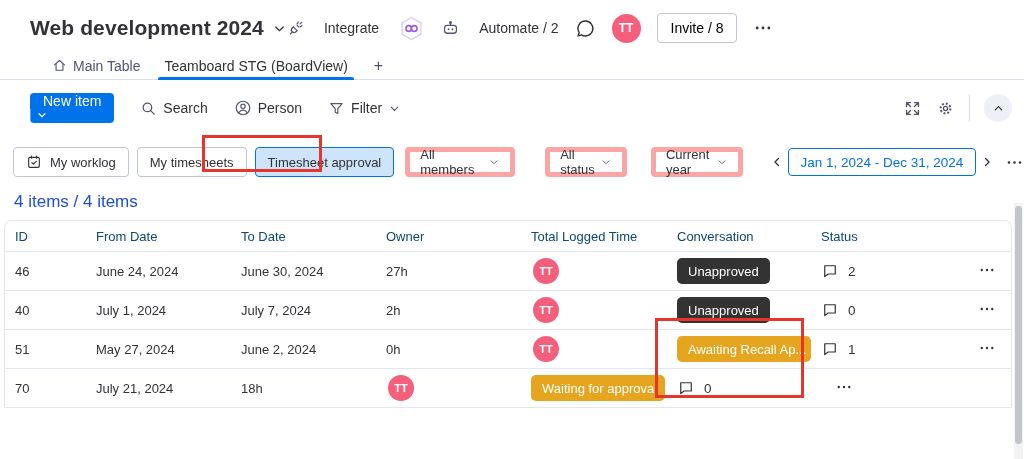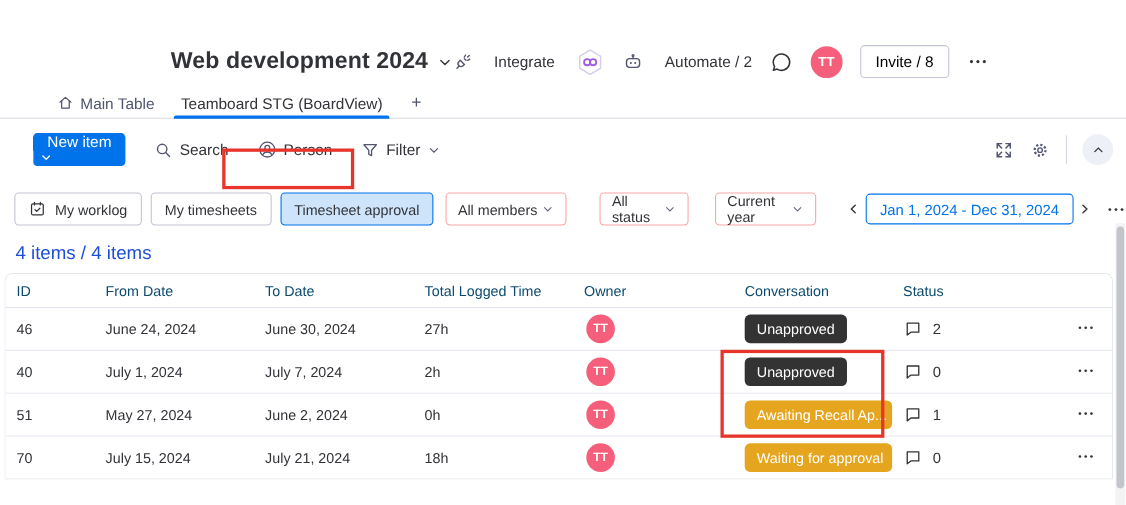--- a/index.html
+++ b/index.html
@@ -1,20 +1,20 @@
 <!DOCTYPE html>
 <html style="--accent: #0073ea; --avatar: #f65f7c; --status-dark: #333333; --status-yellow: #e6a51e; --annotation: #e8352c;"><head>
 <meta charset="utf-8">
 <style>
   * { margin:0; padding:0; box-sizing:border-box; }
   html,body { width:1024px; height:459px; background:#fff; overflow:hidden;
     font-family:"Liberation Sans", sans-serif; color:#323338; }
 
   
-  .app-header { height:46px; padding:10px 0 0 30px; display:flex; align-items:center; justify-content:center;margin-top:28px; }
+  .app-header { height:46px; padding:10px 0 0 30px; display:flex; align-items:center; justify-content:flex-start; }
   .board-title-wrap { display:flex; align-items:center; gap:8px; }
   .board-title { font-size:21px; font-weight:700; letter-spacing:.1px; }
   .hdr-right { display:flex; align-items:center; gap:16px; }
   .hdr-item { display:flex; align-items:center; gap:19px; font-size:14px; color:#323338; cursor:pointer; }
   .icon { display:inline-flex; align-items:center; justify-content:center; color:#53566f; }
   .icon svg { display:block; }
   .hex-badge { width:27px; height:27px; display:inline-flex; align-items:center; justify-content:center; }
   .avatar { width:29px; height:29px; border-radius:50%; background:var(--avatar,#f65f7c); color:#fff;
     font-size:12px; font-weight:700; display:flex; align-items:center; justify-content:center; }
   .invite-btn { border:1px solid #c3c6d4; border-radius:4px; padding:6px 13px; font-size:14px; background:#fff; cursor:pointer; }
@@ -36,21 +36,21 @@
   .toolbar-right { margin-left:auto; display:flex; align-items:center; gap:14px; }
   .v-divider { width:1px; height:26px; background:#d5d8e2; }
   .collapse-circle { width:28px; height:28px; border-radius:50%; background:#edf0f6; display:flex; align-items:center; justify-content:center; cursor:pointer; }
 
   
   .filter-row { margin-top:23px; padding-left:13px; height:30px; display:flex; align-items:center; }
   .chip { height:30px; display:flex; align-items:center; gap:8px; padding:0 12px; background:#fff;
     border:1px solid #c3c6d4; border-radius:4px; font-size:13px; color:#323338; cursor:pointer; margin-right:8px; white-space:nowrap; }
   .chip.active { background:#cde4fb; border-color:var(--accent,#0073ea); margin-right:11px; }
   .select { height:30px; display:flex; align-items:center; justify-content:space-between; padding:0 10px;
-    border:1px solid #fca5a5; border-radius:4px; font-size:13px; background:#fff; cursor:pointer; margin-right:24px; }
+    border:5px solid #fca5a5; border-radius:4px; font-size:13px; background:#fff; cursor:pointer; margin-right:24px; }
   .sel-members { width:155px; } .sel-status { width:111px; margin-left:6px; } .sel-period { width:127px; }
   .pager-arrow { width:26px; height:26px; display:flex; align-items:center; justify-content:center; color:#323338; cursor:pointer; margin:0 2px; }
   .date-range { height:28px; display:flex; align-items:center; padding:0 12px; border:1px solid var(--accent,#0073ea);
     border-radius:4px; color:var(--accent,#0073ea); font-size:13.5px; background:#fff; cursor:pointer; white-space:nowrap; }
   .row-menu { margin-left:8px; }
 
   
   .items-count { margin:15px 0 0 14px; font-size:17px; color:#1d4ed8; }
 
   
@@ -270,22 +270,22 @@
   </span>
 </div>
 
 <div class="items-count">4 items / 4 items</div>
 
 <div class="board-table">
   <div class="t-grid t-head">
     <div class="t-cell">ID</div>
     <div class="t-cell">From Date</div>
     <div class="t-cell">To Date</div>
+    <div class="t-cell">Owner</div>
     <div class="t-cell">Total Logged Time</div>
-    <div class="t-cell">Owner</div>
     <div class="t-cell">Conversation</div>
     <div class="t-cell">Status</div>
     <div class="t-cell"></div>
   </div>
   <div id="table-body">
   <div class="t-grid t-row">
     <div class="t-cell">46</div>
     <div class="t-cell">June 24, 2024</div>
     <div class="t-cell">June 30, 2024</div>
     <div class="t-cell">27h</div>
@@ -369,21 +369,20 @@
       <svg width="18" height="18" viewBox="0 0 24 24" fill="#323338">
             <circle cx="5" cy="12" r="1.6"></circle>
             <circle cx="12" cy="12" r="1.6"></circle>
             <circle cx="19" cy="12" r="1.6"></circle>
           </svg>
     </div>
   </div>
 
   <div class="t-grid t-row">
     <div class="t-cell">70</div>
-    <div class="t-cell">July 15, 2024</div>
     <div class="t-cell">July 21, 2024</div>
     <div class="t-cell">18h</div>
     <div class="t-cell">
       <div class="owner-avatar">TT</div>
     </div>
     <div class="t-cell">
       <span class="badge badge-yellow">Waiting for approval</span>
     </div>
     <div class="t-cell">
       <span class="convo">

